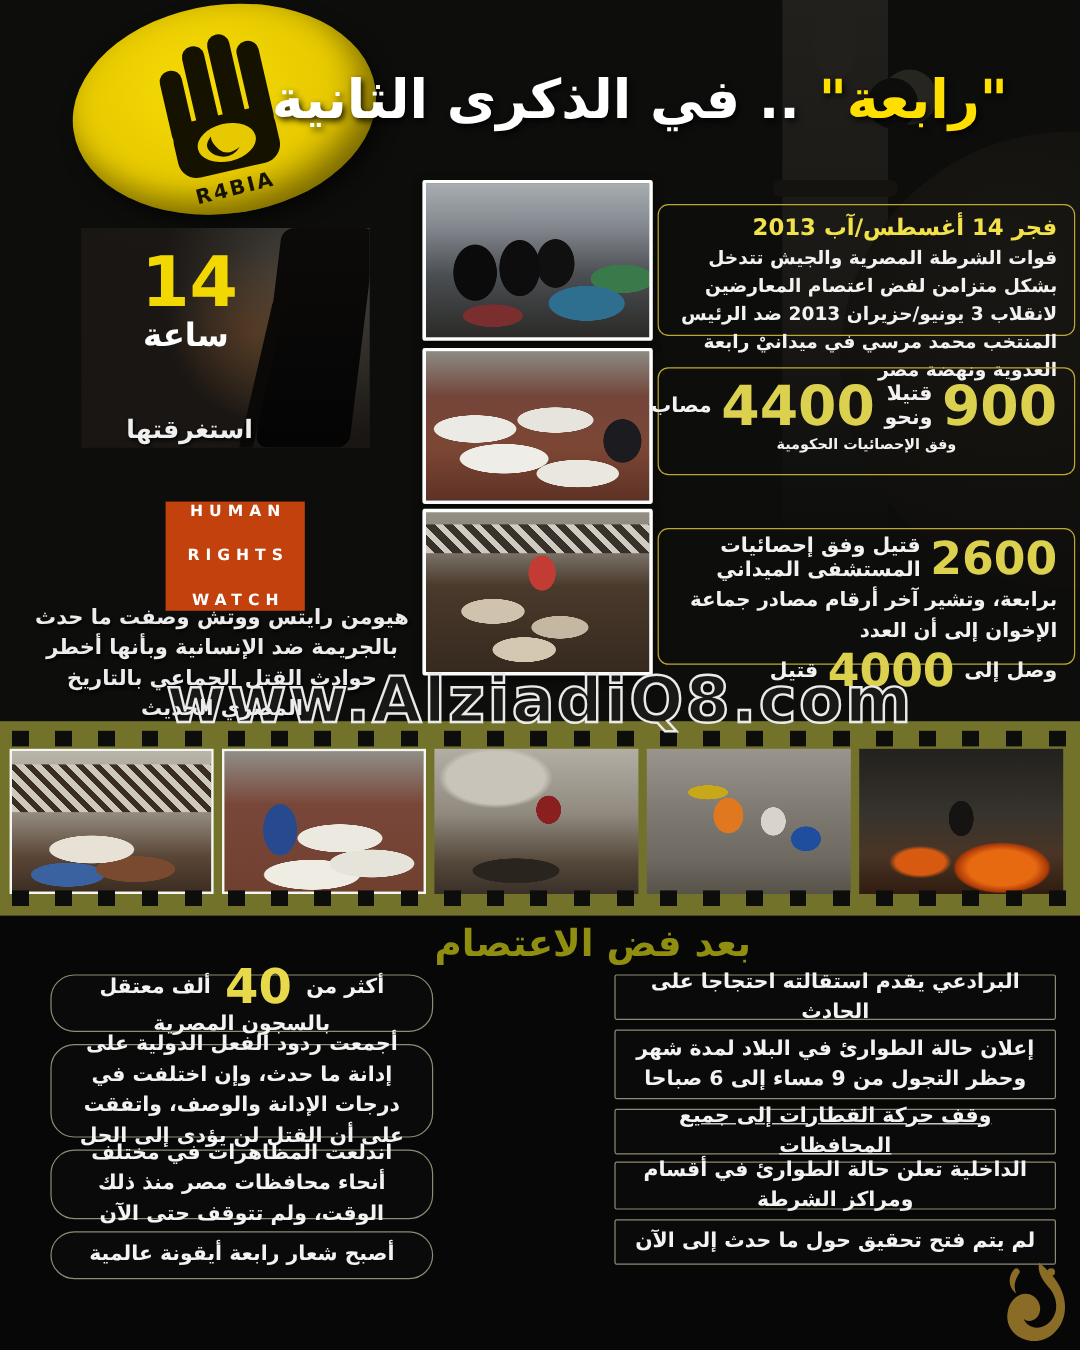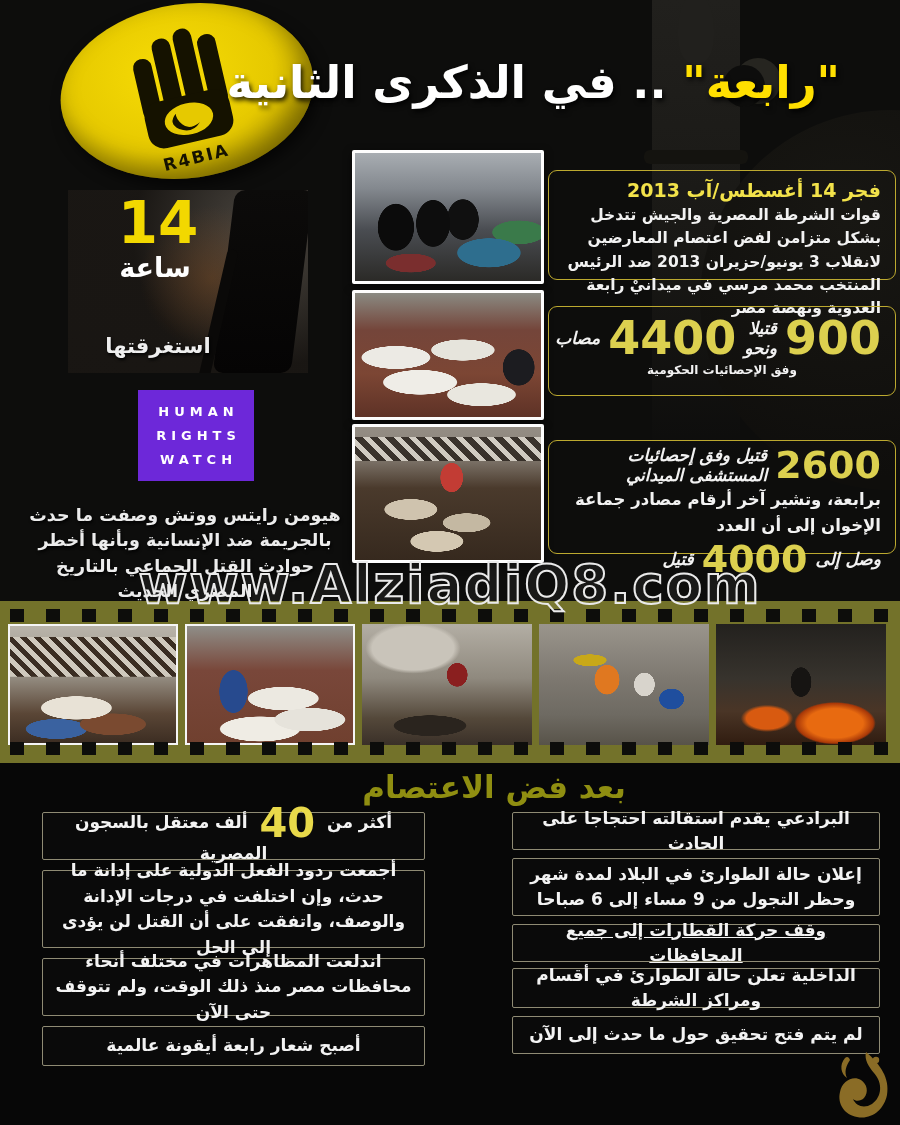--- a/index.html
+++ b/index.html
@@ -36,29 +36,29 @@
   
   .duration{position:absolute;left:68px;top:190px;width:240px;height:183px;overflow:hidden;
     background:
       radial-gradient(circle at 60% 48%, rgba(170,90,25,.28) 0%, rgba(0,0,0,0) 42%),
       radial-gradient(circle at 82% 25%, rgba(90,85,78,.75) 0%, rgba(25,22,19,.95) 55%),
       linear-gradient(200deg,#2c2823 0%,#16130f 100%);}
   .duration::before{content:"";position:absolute;right:6px;top:0;width:78px;height:100%;
     background:linear-gradient(180deg,#0c0b0a,#050404);transform:skewX(-7deg);border-radius:10px;}
   .duration::after{content:"";position:absolute;right:86px;top:58px;width:11px;height:150px;
     background:#0a0908;transform:rotate(13deg);border-radius:5px;}
-  .duration-text{position:absolute;top:4px;right:70px;width:160px;direction:rtl;text-align:center;
+  .duration-text{position:absolute;top:16px;right:70px;width:160px;direction:rtl;text-align:center;
     color:#efefef;font-weight:bold;z-index:2;}
   .duration-num{font-size:58px;color:#f2d800;line-height:1;vertical-align:middle;}
   .duration-unit{font-size:27px;color:#fff;vertical-align:middle;margin-right:6px;}
   .duration-line{font-size:21px;line-height:1.85;text-shadow:1px 2px 3px rgba(0,0,0,.9);margin-top:44px;}
 
   
-  .hrw-logo{position:absolute;left:138px;top:390px;width:116px;height:91px;background:#6d28d9;
-    display:flex;flex-direction:column;justify-content:center;gap:9px;}
+  .hrw-logo{position:absolute;left:138px;top:418px;width:116px;height:91px;background:#c2410c;
+    display:flex;flex-direction:column;justify-content:center;gap:22px;}
   .hrw-logo span{color:#fff;font-weight:bold;font-size:13px;letter-spacing:5px;text-align:center;text-indent:5px;}
   .hrw-caption{position:absolute;left:20px;top:503px;width:330px;direction:rtl;text-align:center;
     color:#ececec;font-size:17.5px;font-weight:bold;line-height:1.45;text-shadow:1px 2px 3px rgba(0,0,0,.9);}
 
   
   .photo{position:absolute;left:352px;width:192px;border:3px solid #fdfdfd;box-sizing:border-box;
     border-radius:2px;box-shadow:0 3px 8px rgba(0,0,0,.6);}
   .photo-raid{top:150px;height:134px;background:
       radial-gradient(ellipse 16% 30% at 22% 58%,#0b0b0b 60%,transparent 62%),
       radial-gradient(ellipse 15% 30% at 42% 55%,#0d0d0d 60%,transparent 62%),
@@ -87,21 +87,21 @@
   .stat{position:absolute;left:548px;width:348px;border:1px solid #bca92f;border-radius:9px;
     box-sizing:border-box;direction:rtl;color:#f2f2f2;padding:8px 14px;font-weight:bold;}
   .stat-1{top:170px;height:110px;}
   .stat-head{color:#f2e24a;font-size:19px;margin-bottom:3px;}
   .stat-body{font-size:15.5px;line-height:1.5;}
   .stat-2{top:306px;height:90px;}
   .stat-3{top:440px;height:114px;padding-top:4px;}
   .statline{display:flex;align-items:center;gap:8px;}
   .bignum{color:#dcd04f;font-size:46px;line-height:1;font-weight:bold;text-align:center;}
   .bignum.sm{font-size:38px;}
-  .stattxt{font-size:17px;font-style:italic;}
+  .stattxt{font-size:17px;}
   .stat-footer{text-align:center;font-size:12px;margin-top:2px;}
   .statline.tight{margin-top:-2px;}
   .stat3-line2{font-size:16.5px;line-height:1.6;margin:2px 0;}
 
   
   .watermark{position:absolute;left:0;top:554px;width:100%;text-align:center;z-index:6;
     font-size:53px;font-weight:bold;letter-spacing:2px;color:rgba(255,255,255,0.05);
     -webkit-text-stroke:2px #eaeaea;}
 
   
@@ -143,21 +143,21 @@
       radial-gradient(ellipse 10% 20% at 50% 48%,#161412 60%,transparent 62%),
       linear-gradient(180deg,#23211e 0%,#37332d 45%,#4a3526 72%,#301c10 100%);}
 
   
   .bottom-bg{position:absolute;left:0;top:763px;width:100%;height:362px;background:#070707;}
   .after-title{position:absolute;top:769px;left:0;width:100%;text-align:center;
     color:#8f8e11;font-size:31px;font-weight:bold;padding-left:44px;}
   .note{position:absolute;background:#0a0a0a;border:1px solid #8f8b74;border-radius:2px;
     color:#f3f3f3;direction:rtl;text-align:center;font-size:17px;font-weight:bold;line-height:1.5;
     box-sizing:border-box;display:flex;align-items:center;justify-content:center;padding:5px 12px;}
-  .col-l{left:42px;width:383px;}
+  .col-l{left:42px;width:319px;border-radius:20px;}
   .col-r{left:512px;width:368px;}
   .l1{top:812px;height:48px;}
   .l2{top:870px;height:78px;}
   .l3{top:958px;height:58px;}
   .l4{top:1026px;height:40px;}
   .r1{top:812px;height:38px;}
   .r2{top:858px;height:58px;}
   .r3{top:924px;height:38px;text-decoration:underline;}
   .r4{top:968px;height:40px;}
   .r5{top:1016px;height:38px;}

